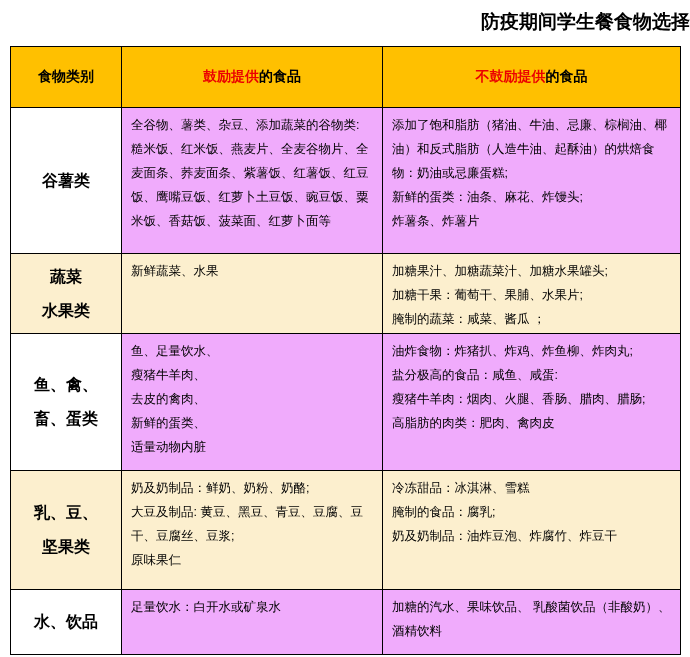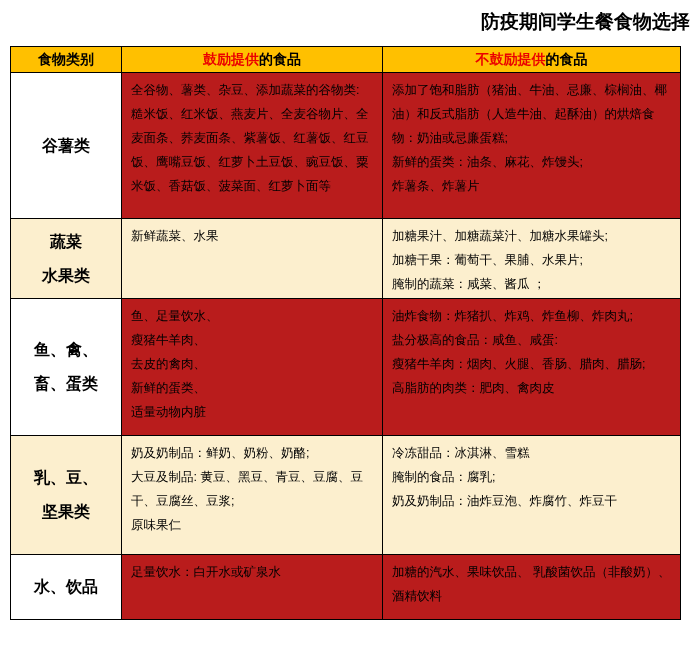--- a/index.html
+++ b/index.html
@@ -27,21 +27,21 @@
     table-layout:fixed;
     width:670px;
     margin-left:10px;
   }
   .food-table th,.food-table td{
     border:1px solid var(--border);
     box-sizing:border-box;
   }
   thead th{
     background:var(--header-bg);
-    height:26px;
+    height:61px;
     font-size:14px;
     font-weight:bold;
     text-align:center;
     vertical-align:middle;
     padding:0;
   }
   .hl{color:var(--red);}
   td.cat{
     text-align:center;
     vertical-align:middle;
@@ -49,21 +49,21 @@
     font-size:16px;
     padding:4px 4px;
     background:#ffffff;
   }
   td.cat div{line-height:34px;}
   td.content{
     vertical-align:top;
     padding:5px 8px 2px 9px;
     font-size:12.5px;
     line-height:24px;
-    background:#b91c1c;
+    background:#f0abfc;
   }
   td.content p{margin:0;padding:0;}
   tbody tr:nth-child(1){height:146px;}
   tbody tr:nth-child(2){height:78px;}
   tbody tr:nth-child(3){height:137px;}
   tbody tr:nth-child(4){height:119px;}
   tbody tr:nth-child(5){height:65px;}
   tbody tr:nth-child(even) td{background:var(--stripe-bg);}
 </style>
 </head>

